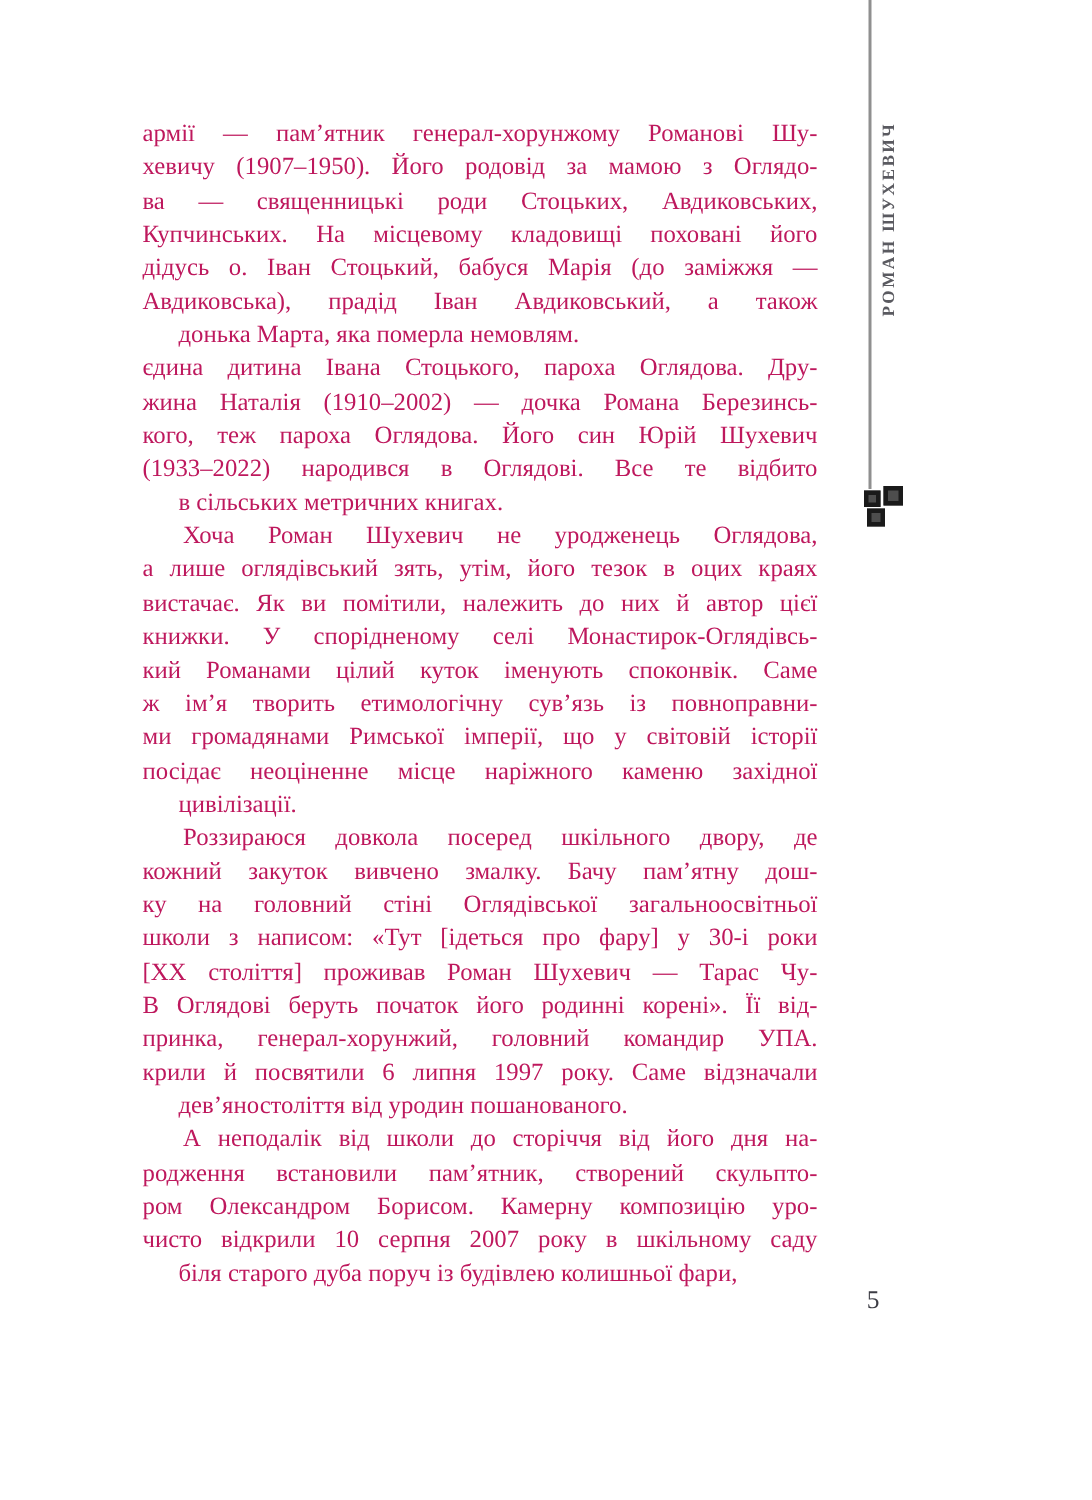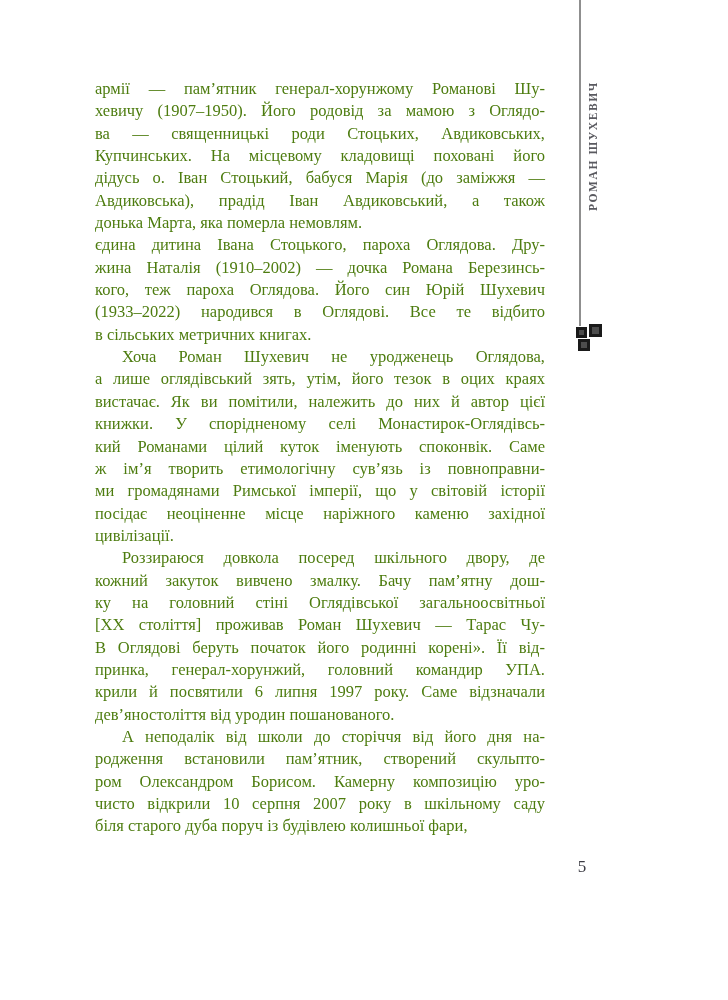--- a/index.html
+++ b/index.html
@@ -19,36 +19,37 @@
     height: 1000px;
     background: #ffffff;
   }
 
   
   .text-block {
     position: absolute;
     left: 95px;
     top: 78px;
     width: 450px;
-    color: #4d7c0f;
+    color: #be185d;
     font-size: 16.5px;
     line-height: 22.34px;
   }
   p.para {
     margin: 0;
     padding: 0;
   }
   .line {
     display: block;
     text-align: justify;
     text-align-last: justify;
     white-space: normal;
   }
   .line.end {
     text-align-last: left;
+    margin-left: 24px;
   }
   .line.indent {
     text-indent: 27px;
   }
 
   
   .margin-rule {
     position: absolute;
     left: 579px;
     top: 0;
@@ -132,20 +133,21 @@
         <span class="line">кий Романами цілий куток іменують споконвік. Саме</span>
         <span class="line">ж ім’я творить етимологічну сув’язь із повноправни-</span>
         <span class="line">ми громадянами Римської імперії, що у світовій історії</span>
         <span class="line">посідає неоціненне місце наріжного каменю західної</span>
         <span class="line end">цивілізації.</span>
       </p>
       <p class="para">
         <span class="line indent">Роззираюся довкола посеред шкільного двору, де</span>
         <span class="line">кожний закуток вивчено змалку. Бачу пам’ятну дош-</span>
         <span class="line">ку на головний стіні Оглядівської загальноосвітньої</span>
+        <span class="line">школи з написом: «Тут [ідеться про фару] у 30-і роки</span>
         <span class="line">[XX століття] проживав Роман Шухевич — Тарас Чу-</span>
         <span class="line">В Оглядові беруть початок його родинні корені». Її від-</span>
         <span class="line">принка, генерал-хорунжий, головний командир УПА.</span>
         <span class="line">крили й посвятили 6 липня 1997 року. Саме відзначали</span>
         <span class="line end">дев’яностоліття від уродин пошанованого.</span>
       </p>
       <p class="para">
         <span class="line indent">А неподалік від школи до сторіччя від його дня на-</span>
         <span class="line">родження встановили пам’ятник, створений скульпто-</span>
         <span class="line">ром Олександром Борисом. Камерну композицію уро-</span>

